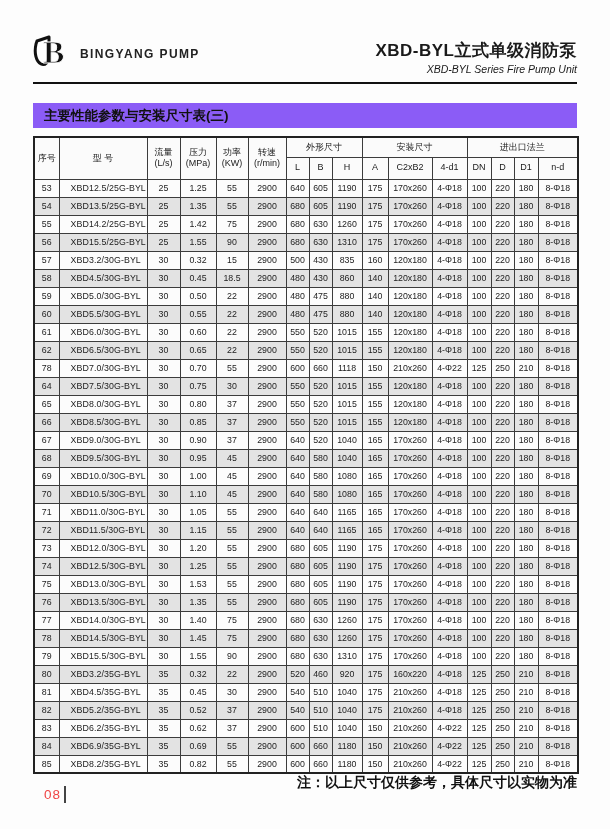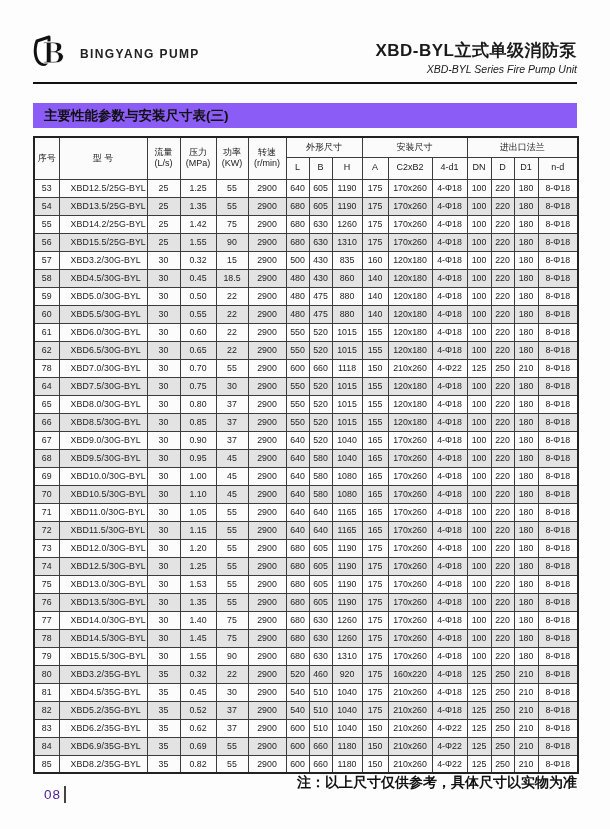--- a/index.html
+++ b/index.html
@@ -63,21 +63,21 @@
   .note {
     width: 544px;
     text-align: right;
     font-size: 14px; font-weight: bold;
     margin-top: 0; color: #111;
   }
   .page-num {
     position: absolute; left: 44px; bottom: 26px;
     display: flex; align-items: center;
   }
-  .page-num .num { font-size: 13.5px; color: #4c1d95; letter-spacing: 1px; text-align: center; }
+  .page-num .num { font-size: 13.5px; color: #ef4444; letter-spacing: 1px; text-align: center; }
   .page-num .bar { width: 2px; height: 17px; background: #444; margin-left: 3px; }
 </style>
 </head>
 <body>
 
 <div class="page">
 
   <div class="page-header">
     <div class="brand">
       <span>

